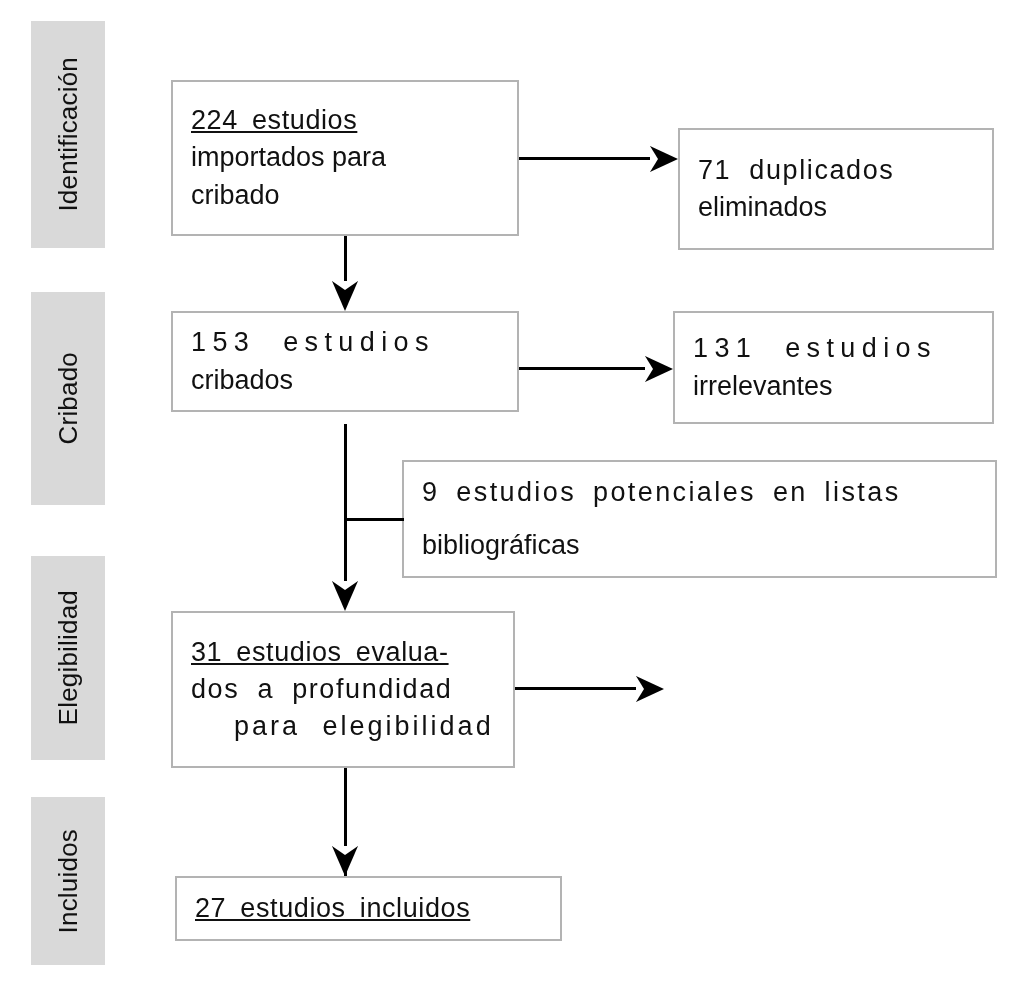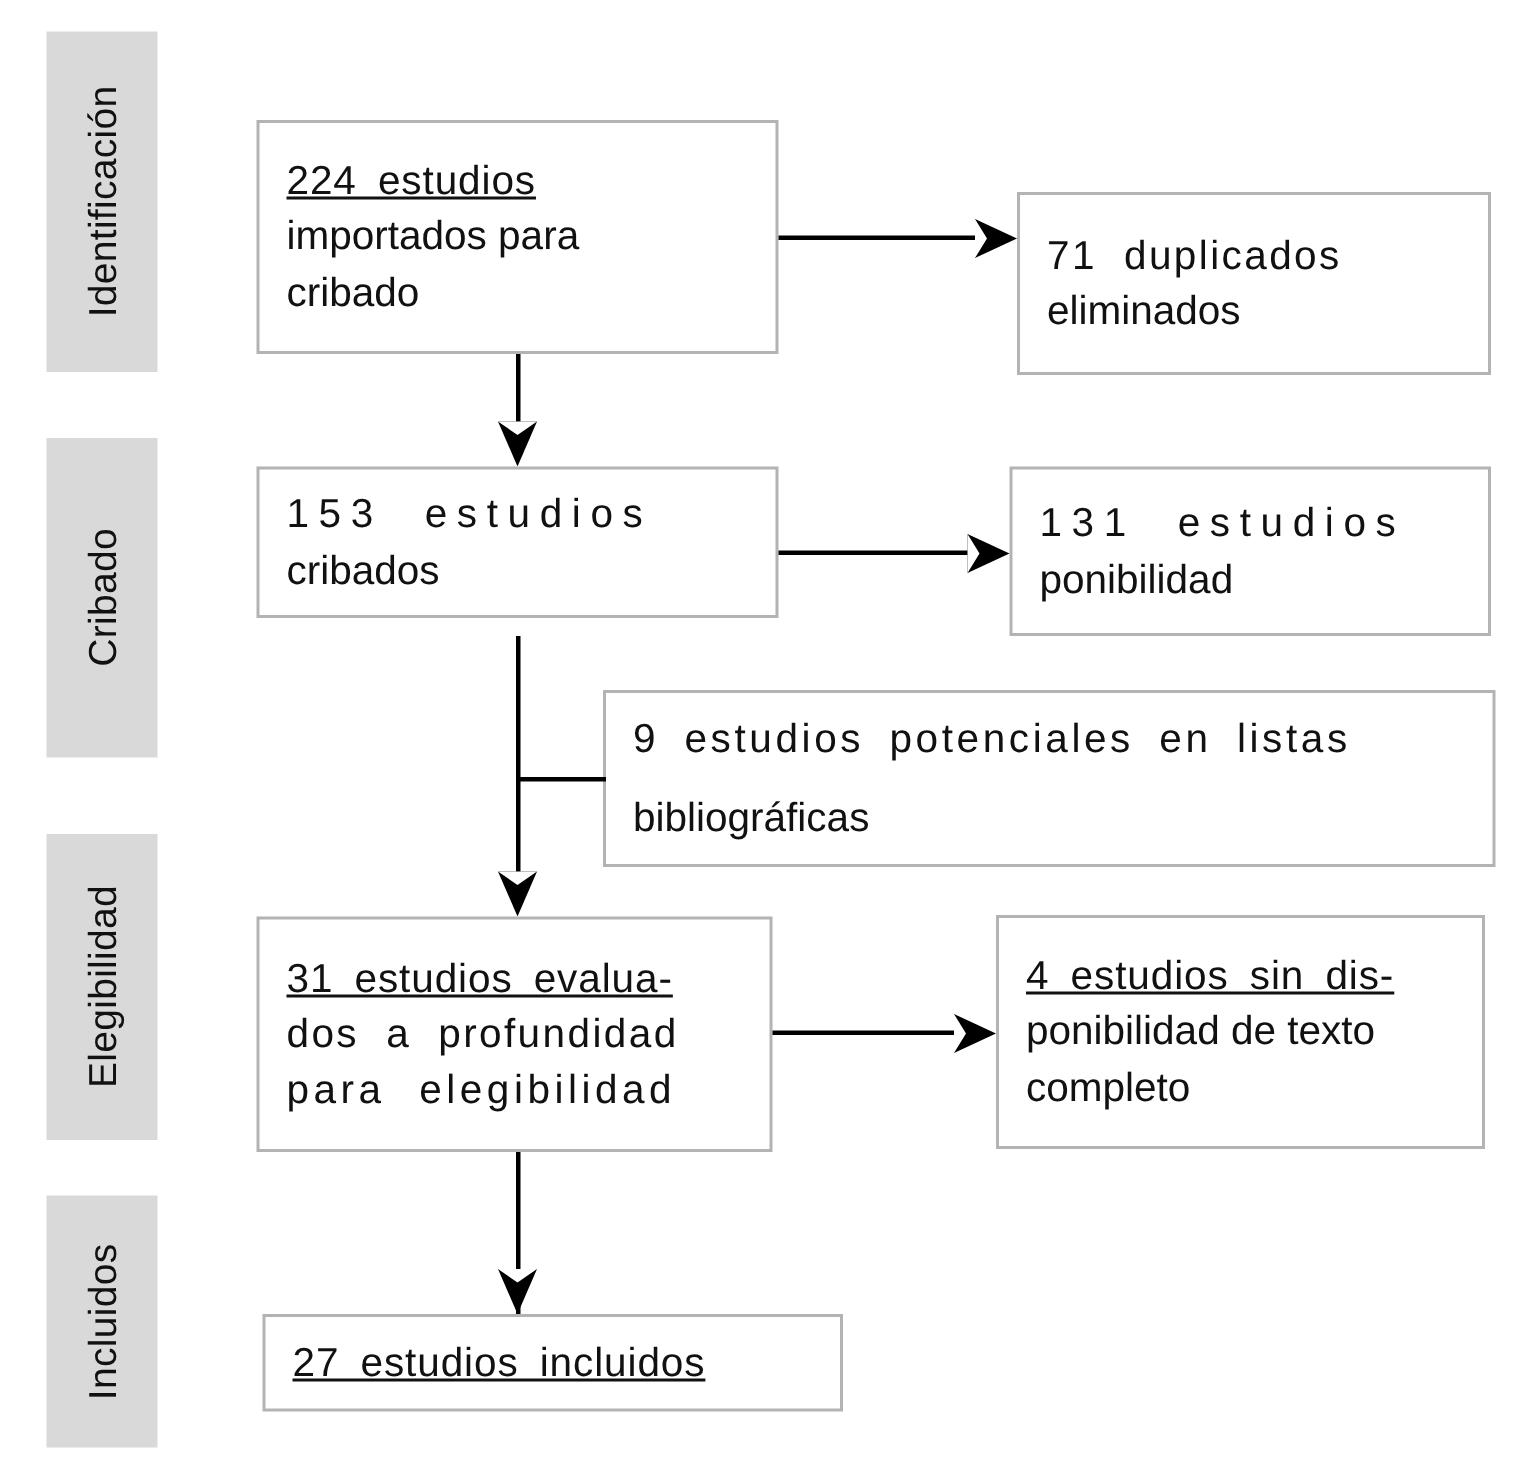--- a/index.html
+++ b/index.html
@@ -47,21 +47,21 @@
   }
   .node .line {
     font-size: 27px;
     color: #111111;
     line-height: 1.38;
     white-space: pre;
     padding: 0 18px;
   }
   
   .node .line.j1 { letter-spacing: 0.6px; word-spacing: 6px; text-decoration: underline; }
-  .node .line.j2 { letter-spacing: 3.0px; word-spacing: 12px; }
+  .node .line.j2 { letter-spacing: 3.0px; word-spacing: 12px; margin-left: 43px; }
   .node .line.j3 { letter-spacing: 6.4px; word-spacing: 14px; }
   .node .line.j4 { letter-spacing: 1.6px; word-spacing: 9px; }
   .node .line.j5 { letter-spacing: 2.4px; word-spacing: 7px; }
 
   
   .conn {
     position: absolute;
     background: #000000;
   }
   .conn.v { width: 3px; }
@@ -139,21 +139,21 @@
   <div class="arrowhead down" style="left:332px; top:281px;"></div>
   <div class="notch down" style="left:332px; top:281px;"></div>
 
   <div class="node" style="left:171px; top:311px; width:348px; height:101px;">
     <div class="line j3">153 estudios</div>
     <div class="line">cribados</div>
   </div>
 
   <div class="node" style="left:673px; top:311px; width:321px; height:113px;">
     <div class="line j3">131 estudios</div>
-    <div class="line">ponibilidad</div>
+    <div class="line">irrelevantes</div>
   </div>
 
   <div class="conn h" style="left:519px; top:367px; width:129px;"></div>
   <div class="arrowhead right" style="left:645px; top:356px;"></div>
   <div class="notch right" style="left:645px; top:356px;"></div>
 
   <div class="node" style="left:402px; top:460px; width:595px; height:118px;gap:16px;">
     <div class="line j5">9 estudios potenciales en listas</div>
     <div class="line">bibliográficas</div>
   </div>
@@ -163,25 +163,20 @@
   <div class="conn v" style="left:344px; top:424px; width:3px; height:164px;"></div>
   <div class="arrowhead down" style="left:332px; top:581px;"></div>
   <div class="notch down" style="left:332px; top:581px;"></div>
 
   <div class="node" style="left:171px; top:611px; width:344px; height:157px;">
     <div class="line j1">31 estudios evalua-</div>
     <div class="line j4">dos a profundidad</div>
     <div class="line j2">para elegibilidad</div>
   </div>
 
-  <div class="node" style="left:664px; top:610px; width:326px; height:156px;">
-    <div class="line j1">4 estudios sin dis-</div>
-    <div class="line">ponibilidad de texto</div>
-    <div class="line">completo</div>
-  </div>
 
   <div class="conn h" style="left:515px; top:687px; width:124px;"></div>
   <div class="arrowhead right" style="left:636px; top:676px;"></div>
   <div class="notch right" style="left:636px; top:676px;"></div>
 
   <div class="conn v" style="left:344px; top:768px; width:3px; height:108px;"></div>
   <div class="arrowhead down" style="left:332px; top:846px;"></div>
   <div class="notch down" style="left:332px; top:846px;"></div>
 
   <div class="node" style="left:175px; top:876px; width:387px; height:65px;">

